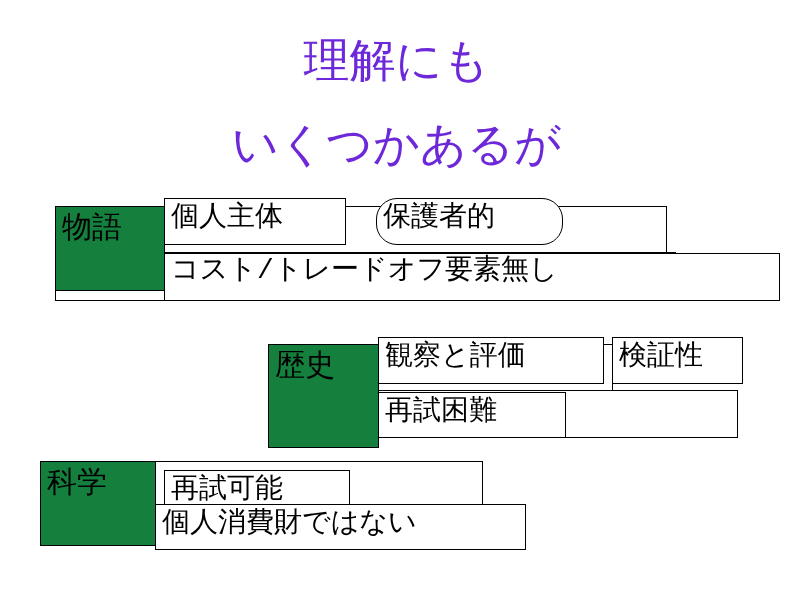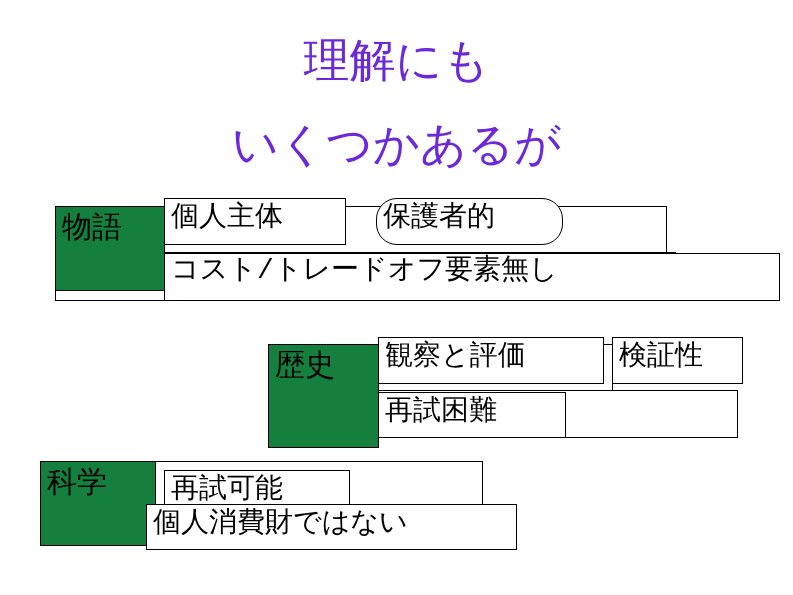--- a/index.html
+++ b/index.html
@@ -88,21 +88,21 @@
   #g2-label        { left: 268px; top: 344px; width: 111px; height: 104px; }
   #g2-attr-1       { left: 378px; top: 337px; width: 226px; height: 47px; }
   #g2-attr-2       { left: 612px; top: 337px; width: 131px; height: 47px; }
   #g2-attr-3       { left: 378px; top: 392px; width: 188px; height: 46px; }
 
   
   #g3-outer-top    { left: 40px;  top: 461px; width: 443px; height: 48px; }
   #g3-outer-bottom { left: 40px;  top: 507px; width: 443px; height: 39px; }
   #g3-label        { left: 40px;  top: 461px; width: 116px; height: 85px; }
   #g3-attr-1       { left: 164px; top: 458px; width: 186px; height: 44px; margin-top: 12px; }
-  #g3-attr-2       { left: 146px; top: 504px; width: 371px; height: 46px; }
+  #g3-attr-2       { left: 155px; top: 504px; width: 371px; height: 46px; }
 </style>
 </head>
 <body>
 
 <div id="slide">
 
   <div class="title-line" id="title-line-1">理解にも</div>
   <div class="title-line" id="title-line-2">いくつかあるが</div>
 
   <div class="box outer-box" id="g1-outer-top"></div>

